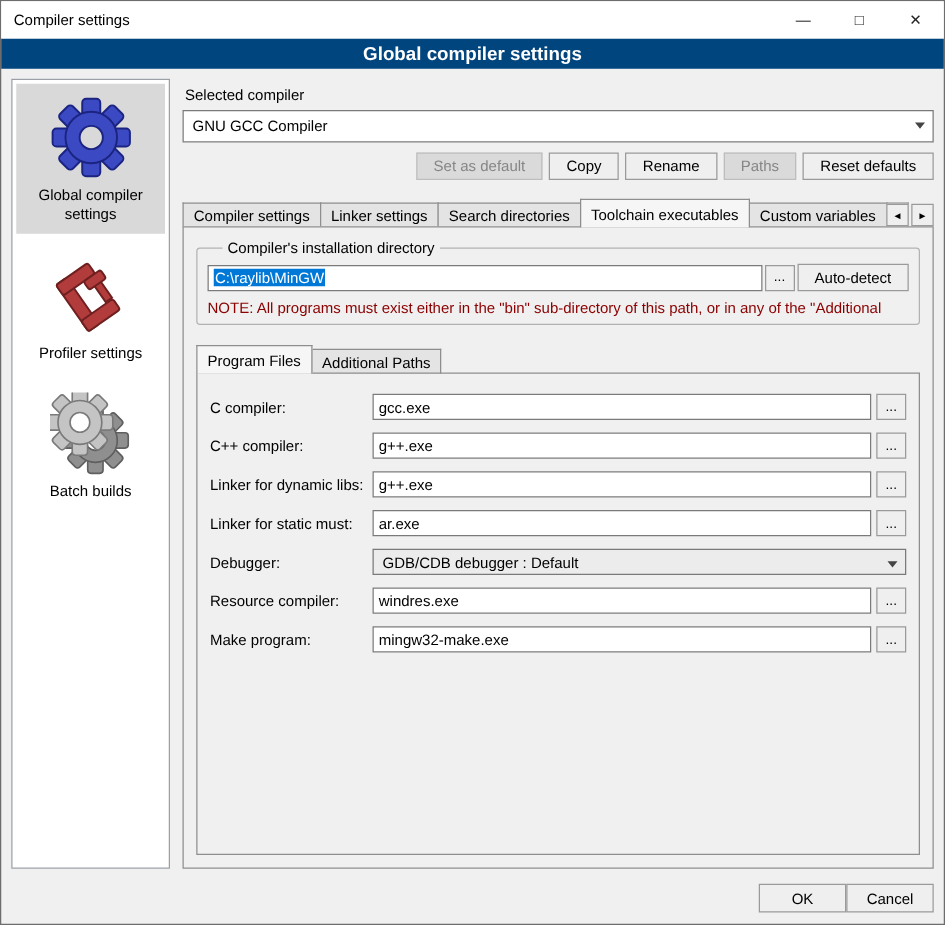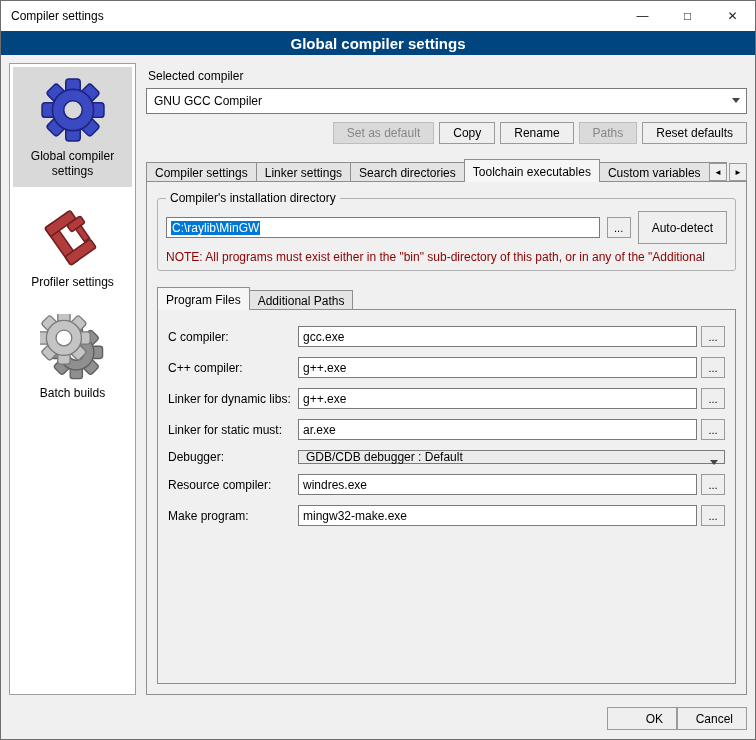--- a/index.html
+++ b/index.html
@@ -29,50 +29,50 @@
 
   .content{flex:1;display:flex;flex-direction:column;min-width:0;}
   .sel-label{margin:6px 0 5px 2px;}
 
   
   .combo{height:26px;border:1px solid #7a7a7a;background:#fff;display:flex;align-items:center;padding:0 22px 0 7px;position:relative;}
   .combo .chev{position:absolute;right:6px;top:9px;width:0;height:0;border-left:4px solid transparent;border-right:4px solid transparent;border-top:5px solid #444;}
   .combo.gray{background:#ececec;}
 
   
-  .btn{height:22px;background:#efefef;border:1px solid #9a9a9a;padding:0 13px;font-family:"Liberation Sans",sans-serif;font-size:12px;color:#000;cursor:default;text-align:right;}
+  .btn{height:22px;background:#efefef;border:1px solid #9a9a9a;padding:0 13px;font-family:"Liberation Sans",sans-serif;font-size:12px;color:#000;cursor:default;}
   .btn.disabled{color:#868686;background:#dadada;border-color:#bdbdbd;}
   .btnrow{margin-top:8px;display:flex;justify-content:flex-end;gap:5px;}
 
   
   .tabstrip{margin-top:15px;display:flex;align-items:flex-end;position:relative;padding-right:40px;}
   .tab{border:1px solid #8e8e8e;border-bottom:none;background:#e4e4e4;padding:3px 8px 4px;height:20px;white-space:nowrap;margin-right:-1px;}
   .tab.active{background:#f6f6f6;height:23px;padding-top:5px;position:relative;z-index:2;}
   .tab.cut{max-width:38px;overflow:hidden;}
   .scrollers{position:absolute;right:0;bottom:1px;display:flex;gap:2px;}
   .sbtn{width:18px;height:18px;border:1px solid #9a9a9a;background:#efefef;font-size:8px;display:flex;align-items:center;justify-content:center;}
   .tabpage{border:1px solid #8e8e8e;margin-top:-1px;flex:1;background:#f0f0f0;padding:8px 10px 10px;display:flex;flex-direction:column;min-height:0;position:relative;z-index:1;}
 
   
   .groupbox{border:1px solid #b2b2b2;border-radius:3px;margin-top:8px;padding:12px 8px 6px;position:relative;}
-  .groupbox>.legend{position:absolute;top:-8px;left:8px;background:#f0f0f0;padding:0 4px;}
-  .dirrow{display:flex;align-items:center;gap:7px;}
+  .groupbox>.legend{position:absolute;top:-8px;left:20px;background:#f0f0f0;padding:0 4px;}
+  .dirrow{display:flex;align-items:center;gap:2px;}
   .tinput{flex:1;height:21px;border:1px solid #7a7a7a;background:#fff;display:flex;align-items:center;padding:0 4px;overflow:hidden;white-space:nowrap;}
   .selspan{background:var(--accent);color:#fff;padding:0 1px;}
   .browse{width:24px;height:21px;flex:0 0 auto;background:#efefef;border:1px solid #9a9a9a;font-size:11px;cursor:default;}
-  .autodetect{height:33px;flex:0 0 auto;}
+  .autodetect{height:22px;flex:0 0 auto;}
   .note{margin-top:6px;color:var(--note);white-space:nowrap;overflow:hidden;}
 
   .innerstrip{margin-top:16px;display:flex;align-items:flex-end;}
   .innerpage{border:1px solid #8e8e8e;margin-top:-1px;flex:1;padding:16px 10px 10px;min-height:0;}
 
   .frow{display:flex;align-items:center;margin-bottom:10px;}
   .flabel{width:130px;flex:0 0 auto;}
   .frow .browse{margin-left:4px;}
-  .frow .combo{flex:1;height:14px;}
+  .frow .combo{flex:1;height:21px;}
 
   
   .footer{flex:0 0 auto;display:flex;justify-content:flex-end;padding:4px 8px 9px;}
   .footer .btn{width:70px;height:23px;}
 </style>
 </head>
 <body>
 
 <svg width="0" height="0" style="position:absolute">
   <defs>

